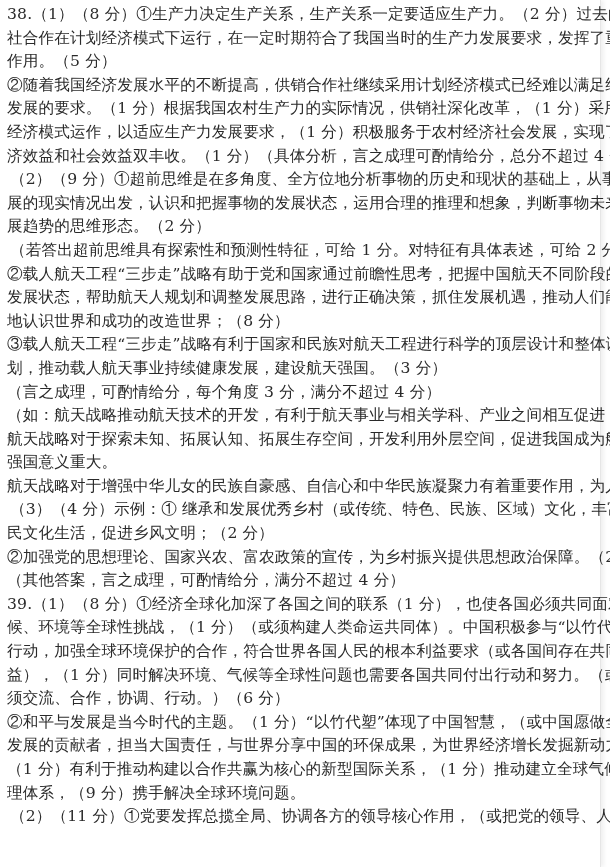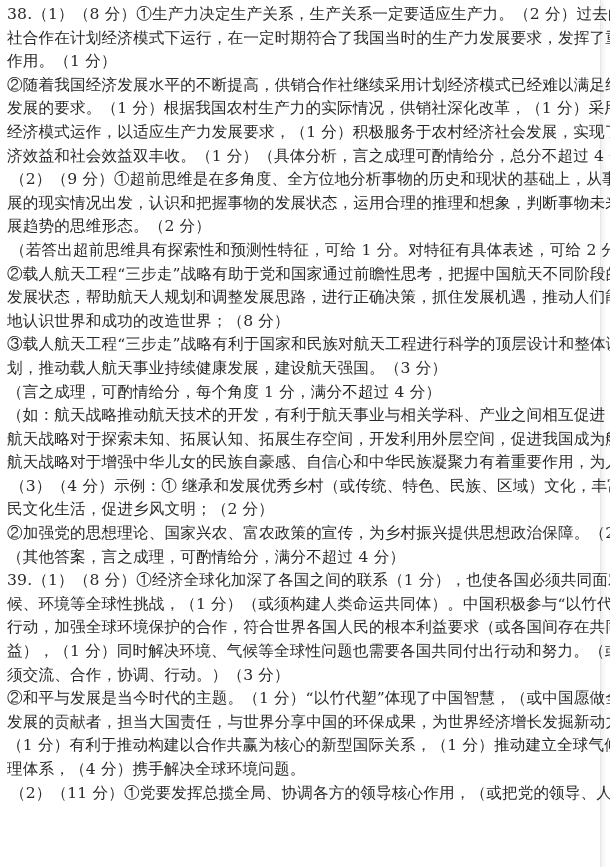--- a/index.html
+++ b/index.html
@@ -18,47 +18,48 @@
   .line { white-space: nowrap; height: 23.6px; overflow: visible; }
   .line.indent { padding-left: 3px; }
 </style>
 </head>
 <body>
 
 <div class="page">
   <div class="content">
     <div class="line">38.（1）（8 分）①生产力决定生产关系，生产关系一定要适应生产力。（2 分）过去的供销</div>
     <div class="line">社合作在计划经济模式下运行，在一定时期符合了我国当时的生产力发展要求，发挥了重要</div>
-    <div class="line">作用。（1 分）</div>
+    <div class="line">作用。（5 分）</div>
     <div class="line">②随着我国经济发展水平的不断提高，供销合作社继续采用计划经济模式已经难以满足经济</div>
     <div class="line">发展的要求。（1 分）根据我国农村生产力的实际情况，供销社深化改革，（1 分）采用市场</div>
     <div class="line">经济模式运作，以适应生产力发展要求，（1 分）积极服务于农村经济社会发展，实现了经</div>
     <div class="line">济效益和社会效益双丰收。（1 分）（具体分析，言之成理可酌情给分，总分不超过 4 分）</div>
     <div class="line indent">（2）（9 分）①超前思维是在多角度、全方位地分析事物的历史和现状的基础上，从事物发</div>
     <div class="line">展的现实情况出发，认识和把握事物的发展状态，运用合理的推理和想象，判断事物未来发</div>
     <div class="line">展趋势的思维形态。（2 分）</div>
     <div class="line indent">（若答出超前思维具有探索性和预测性特征，可给 1 分。对特征有具体表述，可给 2 分）</div>
     <div class="line">②载人航天工程“三步走”战略有助于党和国家通过前瞻性思考，把握中国航天不同阶段的</div>
     <div class="line">发展状态，帮助航天人规划和调整发展思路，进行正确决策，抓住发展机遇，推动人们能动</div>
     <div class="line">地认识世界和成功的改造世界；（8 分）</div>
     <div class="line">③载人航天工程“三步走”战略有利于国家和民族对航天工程进行科学的顶层设计和整体谋</div>
     <div class="line">划，推动载人航天事业持续健康发展，建设航天强国。（3 分）</div>
-    <div class="line">（言之成理，可酌情给分，每个角度 1 分，满分不超过 4 分）</div>
+    <div class="line">（言之成理，可酌情给分，每个角度 3 分，满分不超过 4 分）</div>
     <div class="line">（如：航天战略推动航天技术的开发，有利于航天事业与相关学科、产业之间相互促进，从</div>
     <div class="line">航天战略对于探索未知、拓展认知、拓展生存空间，开发利用外层空间，促进我国成为航天</div>
+    <div class="line">强国意义重大。</div>
     <div class="line">航天战略对于增强中华儿女的民族自豪感、自信心和中华民族凝聚力有着重要作用，为人才</div>
     <div class="line indent">（3）（4 分）示例：① 继承和发展优秀乡村（或传统、特色、民族、区域）文化，丰富农</div>
     <div class="line">民文化生活，促进乡风文明；（2 分）</div>
     <div class="line">②加强党的思想理论、国家兴农、富农政策的宣传，为乡村振兴提供思想政治保障。（2 分）</div>
     <div class="line">（其他答案，言之成理，可酌情给分，满分不超过 4 分）</div>
     <div class="line">39.（1）（8 分）①经济全球化加深了各国之间的联系（1 分），也使各国必须共同面对气</div>
     <div class="line">候、环境等全球性挑战，（1 分）（或须构建人类命运共同体）。中国积极参与“以竹代塑”</div>
     <div class="line">行动，加强全球环境保护的合作，符合世界各国人民的根本利益要求（或各国间存在共同利</div>
     <div class="line">益），（1 分）同时解决环境、气候等全球性问题也需要各国共同付出行动和努力。（或各国</div>
-    <div class="line">须交流、合作，协调、行动。）（3 分）</div>
+    <div class="line">须交流、合作，协调、行动。）（6 分）</div>
     <div class="line">②和平与发展是当今时代的主题。（1 分）“以竹代塑”体现了中国智慧，（或中国愿做全球</div>
     <div class="line">发展的贡献者，担当大国责任，与世界分享中国的环保成果，为世界经济增长发掘新动力。）</div>
     <div class="line">（1 分）有利于推动构建以合作共赢为核心的新型国际关系，（1 分）推动建立全球气候治</div>
-    <div class="line">理体系，（4 分）携手解决全球环境问题。</div>
+    <div class="line">理体系，（9 分）携手解决全球环境问题。</div>
     <div class="line indent">（2）（11 分）①党要发挥总揽全局、协调各方的领导核心作用，（或把党的领导、人民当家</div>
 
   </div>
 </div>
 
 </body></html>

